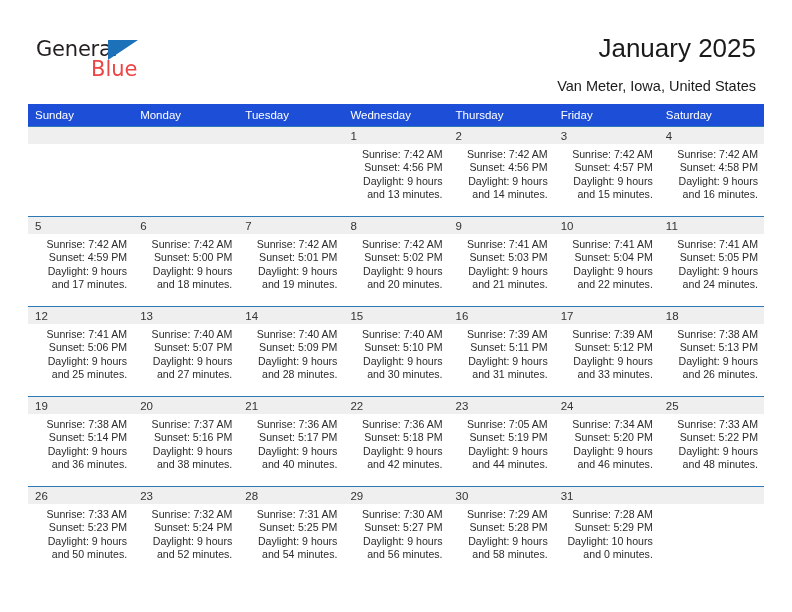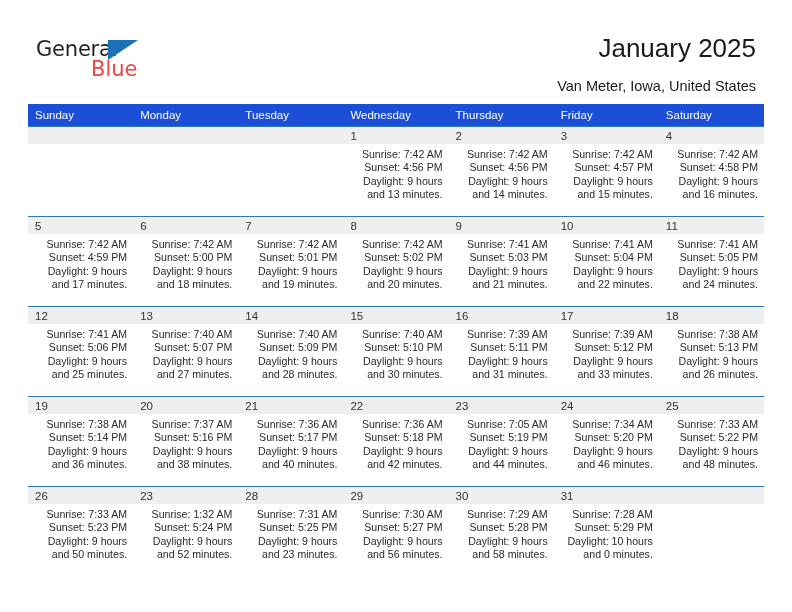--- a/index.html
+++ b/index.html
@@ -413,33 +413,33 @@
               <div class="daylines">
                 <div>Sunrise: 7:33 AM</div>
                 <div>Sunset: 5:23 PM</div>
                 <div>Daylight: 9 hours</div>
                 <div>and 50 minutes.</div>
               </div>
             </td>
             <td class="day">
               <div class="daynum-band">23</div>
               <div class="daylines">
-                <div>Sunrise: 1:32 AM</div>
+                <div>Sunrise: 7:32 AM</div>
                 <div>Sunset: 5:24 PM</div>
                 <div>Daylight: 9 hours</div>
                 <div>and 52 minutes.</div>
               </div>
             </td>
             <td class="day">
               <div class="daynum-band">28</div>
               <div class="daylines">
                 <div>Sunrise: 7:31 AM</div>
                 <div>Sunset: 5:25 PM</div>
                 <div>Daylight: 9 hours</div>
-                <div>and 23 minutes.</div>
+                <div>and 54 minutes.</div>
               </div>
             </td>
             <td class="day">
               <div class="daynum-band">29</div>
               <div class="daylines">
                 <div>Sunrise: 7:30 AM</div>
                 <div>Sunset: 5:27 PM</div>
                 <div>Daylight: 9 hours</div>
                 <div>and 56 minutes.</div>
               </div>

